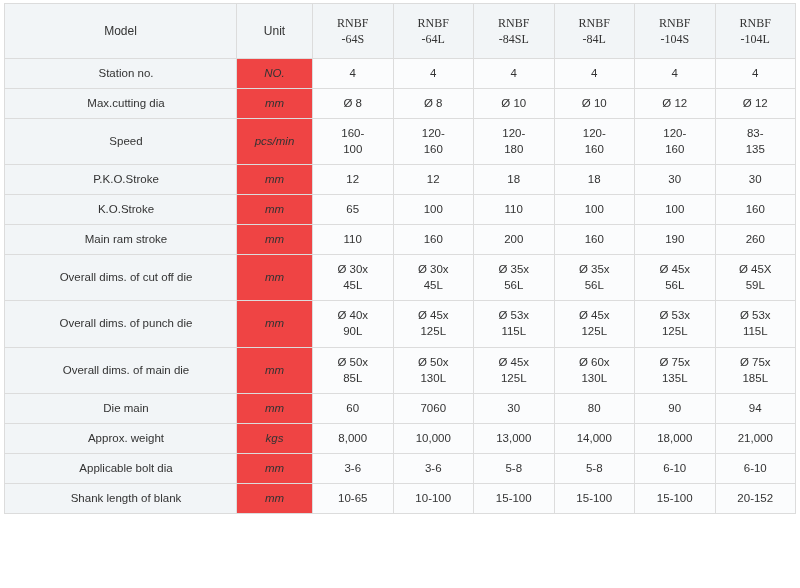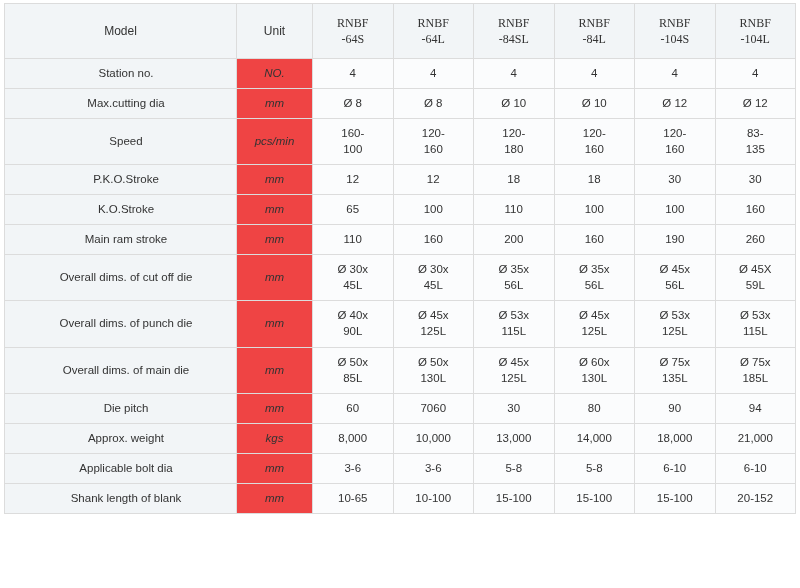--- a/index.html
+++ b/index.html
@@ -317,21 +317,21 @@
         <td>
           <span class="cell-line">Ø 75x</span>
           <span class="cell-line">135L</span>
         </td>
         <td>
           <span class="cell-line">Ø 75x</span>
           <span class="cell-line">185L</span>
         </td>
       </tr>
       <tr class="h-normal">
-        <td class="label-cell">Die pitch</td>
+        <td class="label-cell">Die main</td>
         <td class="unit-cell">mm</td>
         <td>
           <span class="cell-line">60</span>
         </td>
         <td>
           <span class="cell-line">7060</span>
         </td>
         <td>
           <span class="cell-line">30</span>
         </td>

